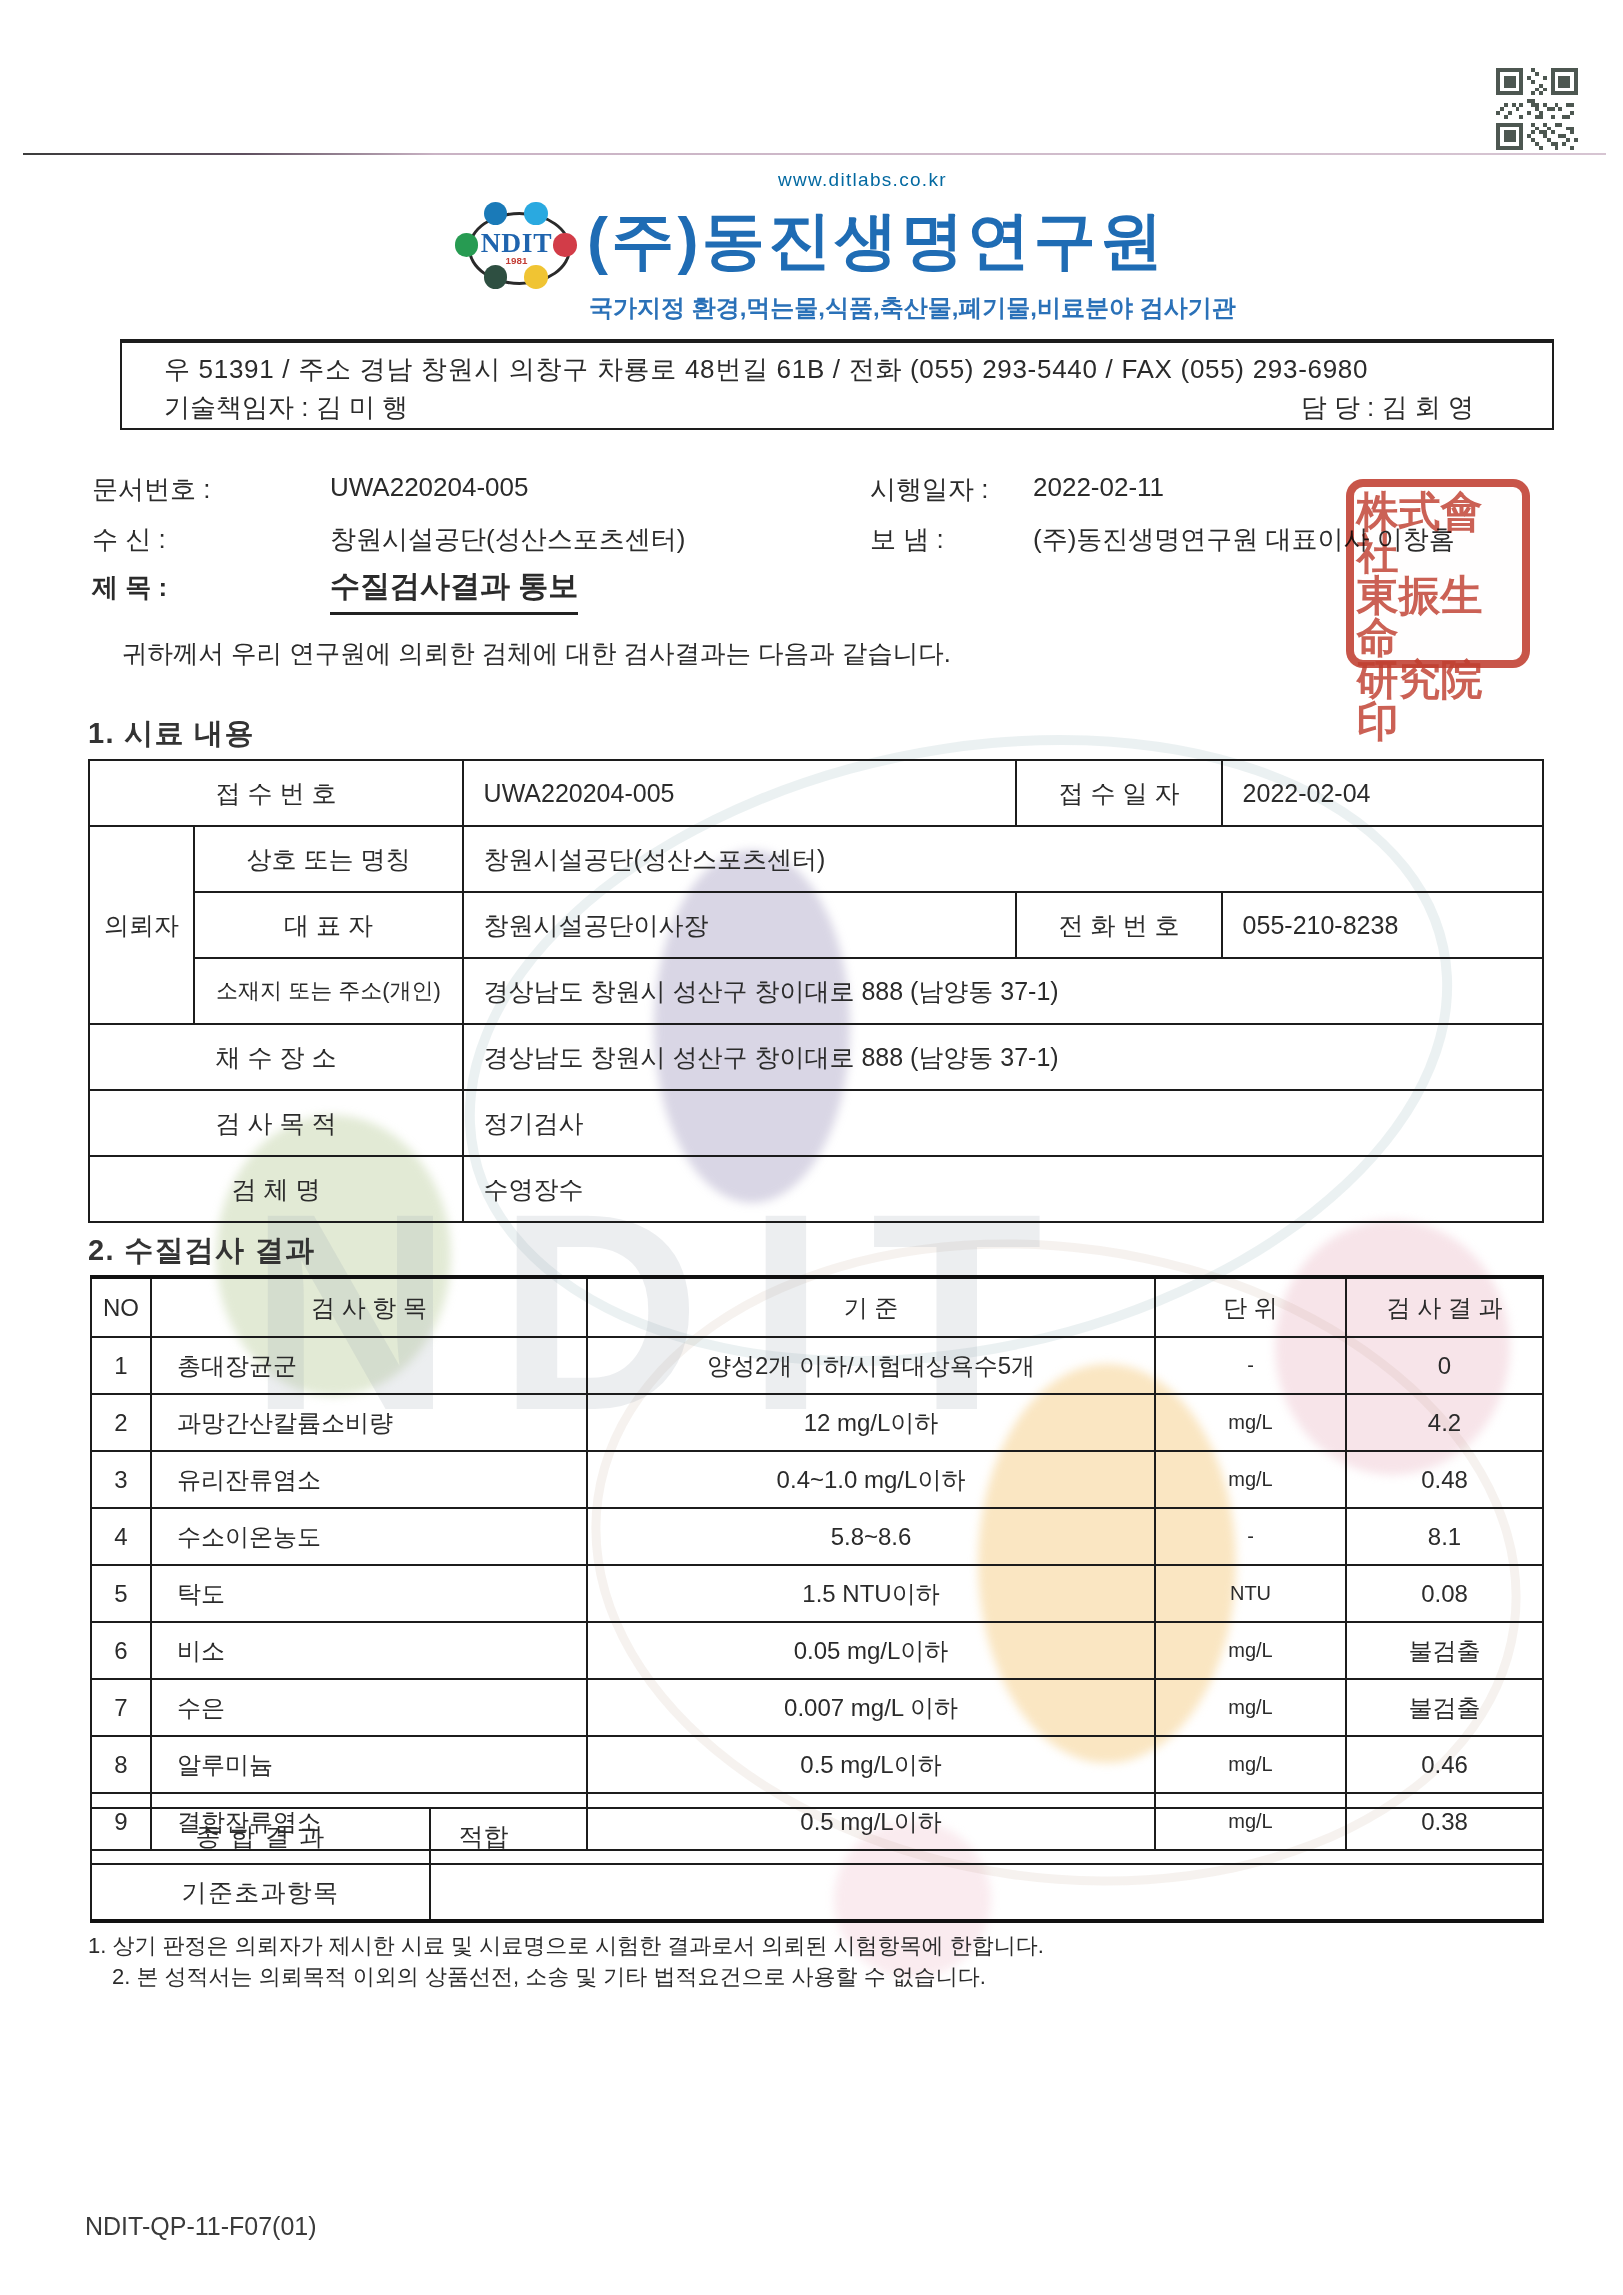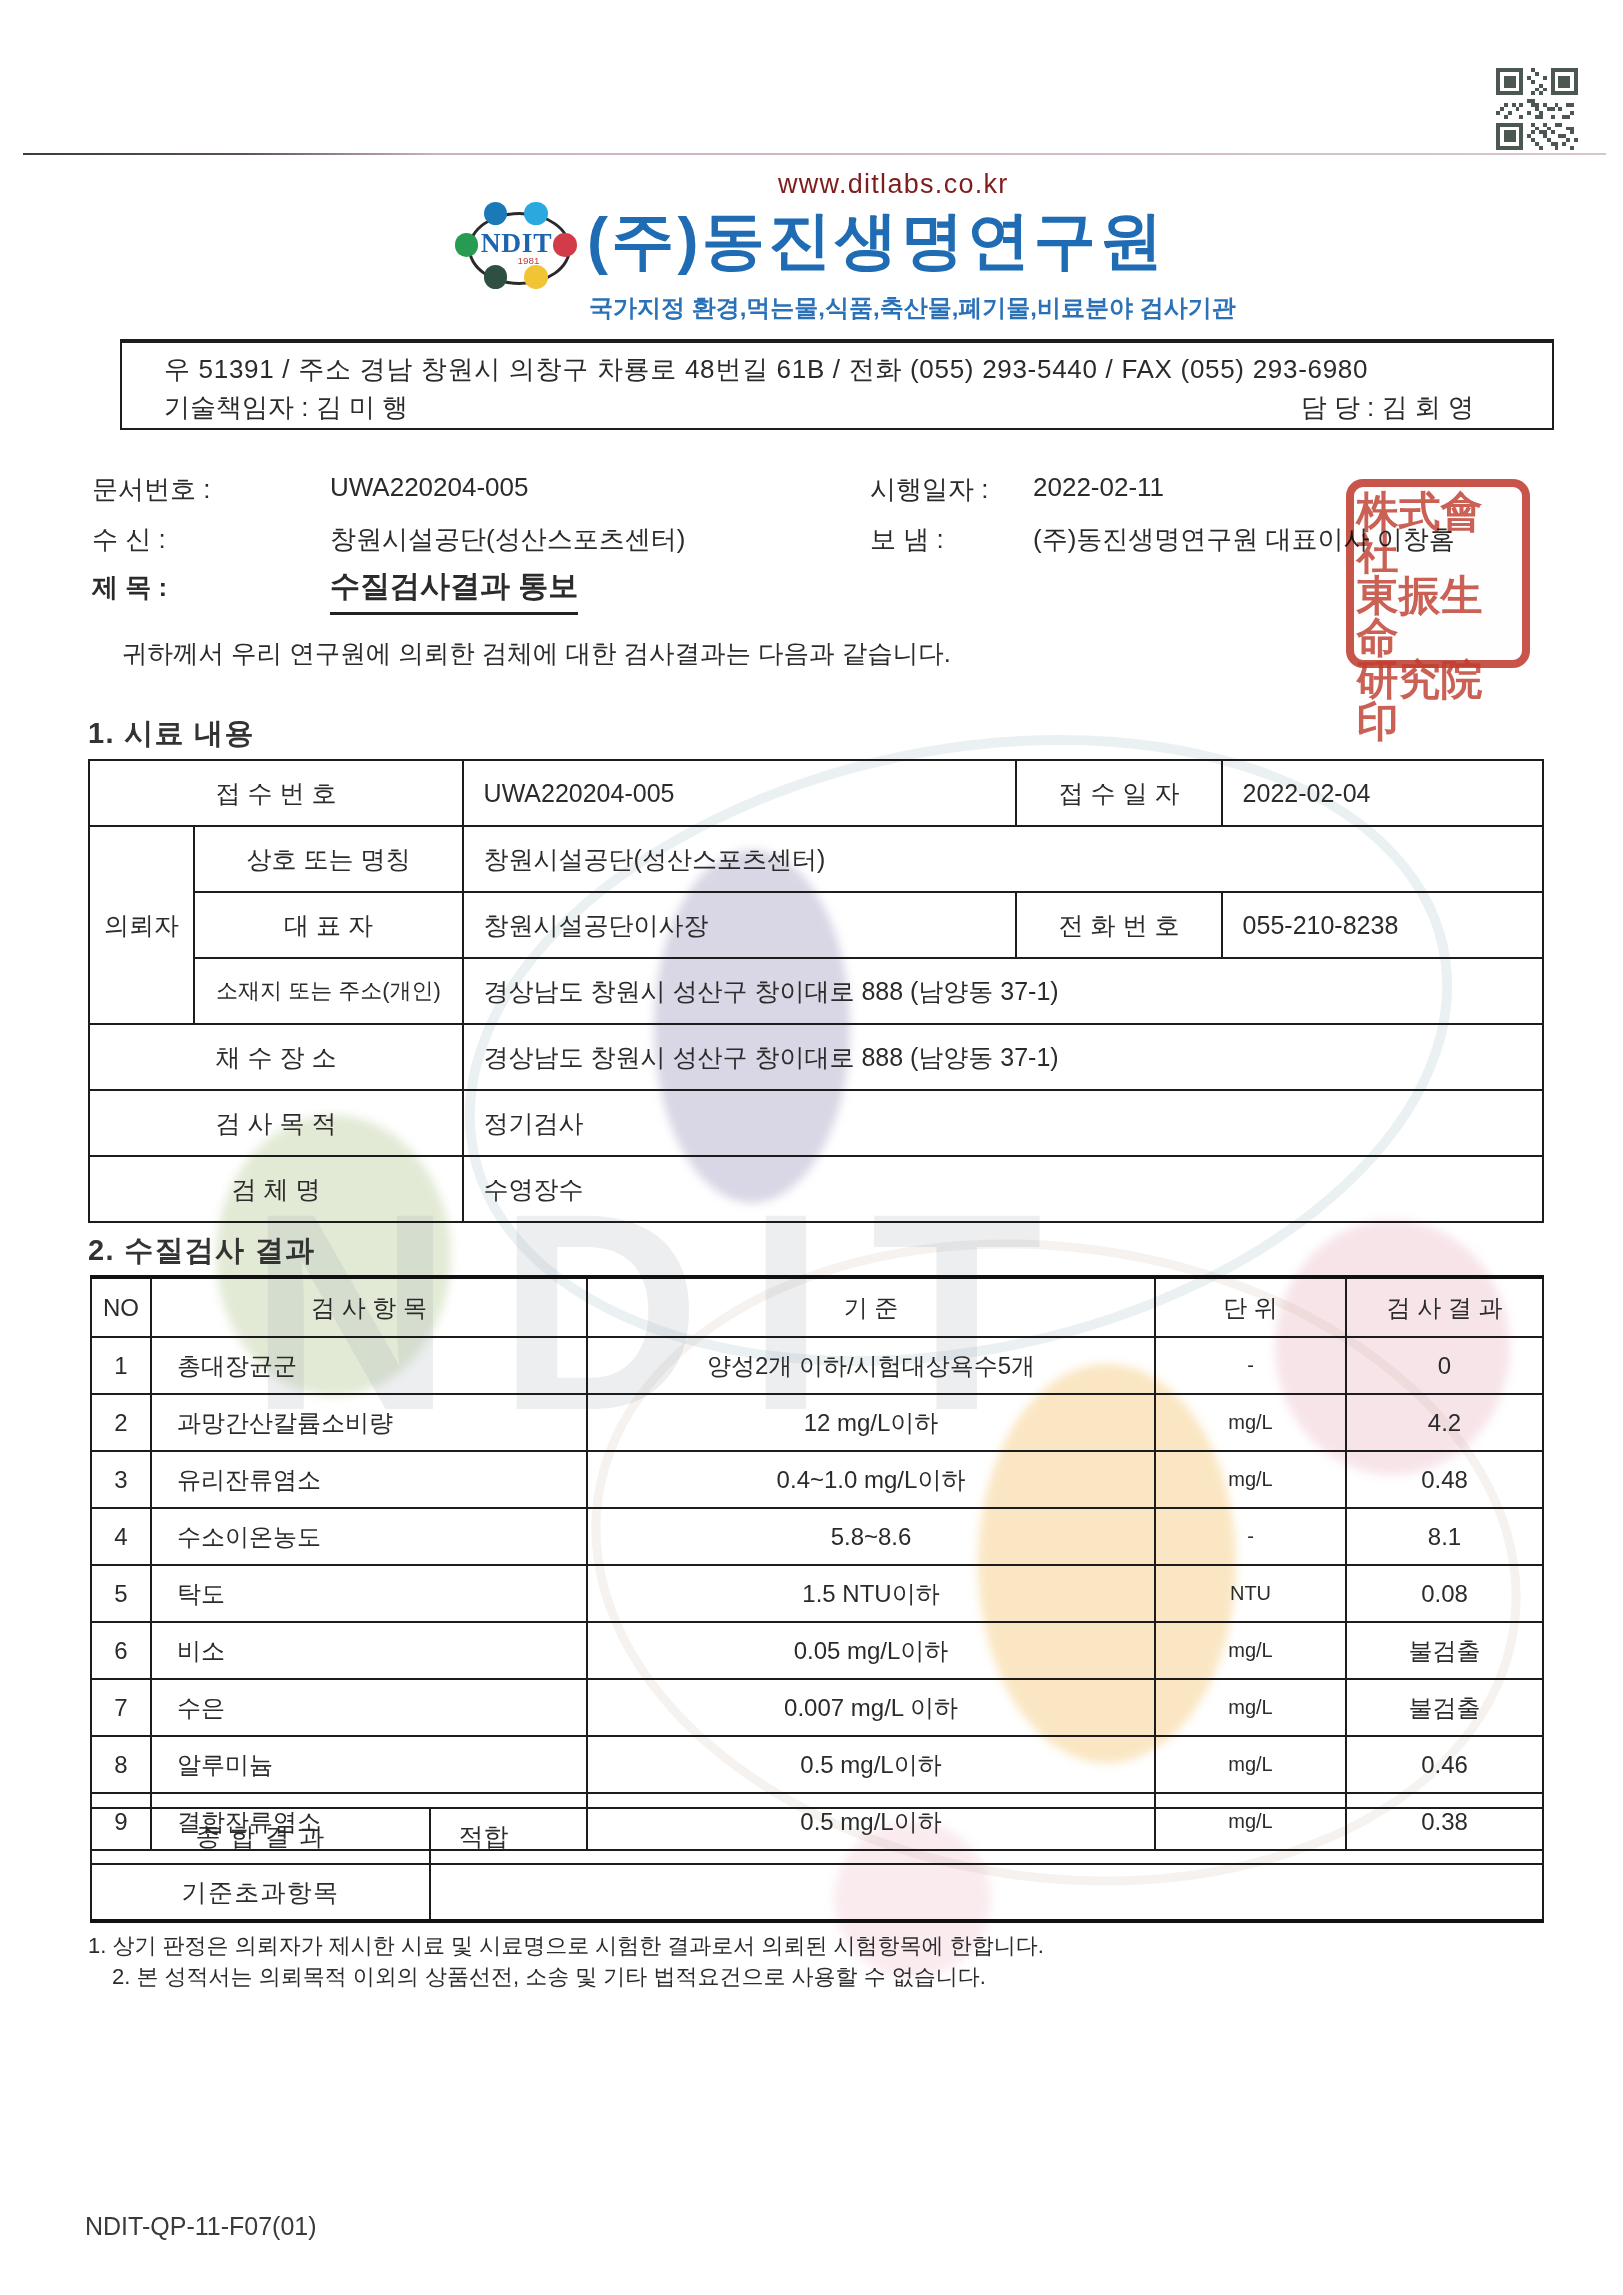--- a/index.html
+++ b/index.html
@@ -9,29 +9,29 @@
 
   
   .wm{position:absolute;z-index:0;border-radius:50%;filter:blur(4.6px);}
   .wm-letters{position:absolute;z-index:0;left:249px;top:1151px;font-size:281px;font-weight:700;
               letter-spacing:46px;color:rgba(158,172,178,0.20);}
   .wm-arc{position:absolute;z-index:0;border-radius:50%;}
   .scanline{position:absolute;left:23px;top:153px;width:1583px;height:2px;z-index:1;
             background:linear-gradient(90deg,#3c3c3c 0%,#5e4f5e 14%,rgba(158,116,148,.55) 26%,rgba(158,116,148,.42) 100%);}
 
   
-  .url{left:778px;top:169px;font-size:27px;letter-spacing:1.3px;color:#7f1d1d;z-index:2;}
+  .url{left:778px;top:169px;font-size:19px;letter-spacing:1.3px;color:#0369a1;z-index:2;}
   .company{left:587px;top:198px;font-size:63px;font-weight:800;letter-spacing:3.3px;color:#1f6cb4;z-index:2;}
   .subtitle{left:589px;top:292px;font-size:24px;font-weight:600;color:#2a71b8;z-index:2;}
   .emblem{position:absolute;left:464px;top:207px;width:105px;height:78px;z-index:2;}
   .emblem .ring{position:absolute;left:3.9px;top:5.2px;width:97px;height:67px;border:3.3px solid #2a2a2a;border-radius:50%;}
   .emblem .dot{position:absolute;width:23.5px;height:23.5px;border-radius:50%;}
   .emblem .ndit{position:absolute;left:0;top:19.6px;width:105px;text-align:center;font-family:"Liberation Serif",serif;
                 font-weight:700;font-size:27.5px;color:#1f64ae;letter-spacing:0.7px;}
-  .emblem .year{position:absolute;left:12px;top:48px;width:105px;text-align:center;font-size:9.8px;font-weight:400;color:#c23c34;}
+  .emblem .year{position:absolute;left:0;top:48px;width:105px;text-align:center;font-size:9.8px;font-weight:700;color:#c23c34;}
 
   
   .qr{position:absolute;left:1496px;top:68px;width:82px;height:82px;z-index:3;}
 
   
   .contact-box{position:absolute;left:120px;top:339px;width:1430px;height:85px;border:2.6px solid #1d1d1d;
                border-top-width:4.6px;z-index:2;background:transparent;}
   .contact-line1{position:absolute;left:42px;top:9.2px;font-size:26px;letter-spacing:0.7px;}
   .contact-line2l{position:absolute;left:42px;top:47px;font-size:26px;}
   .contact-line2r{position:absolute;right:78px;top:47px;font-size:26px;}

